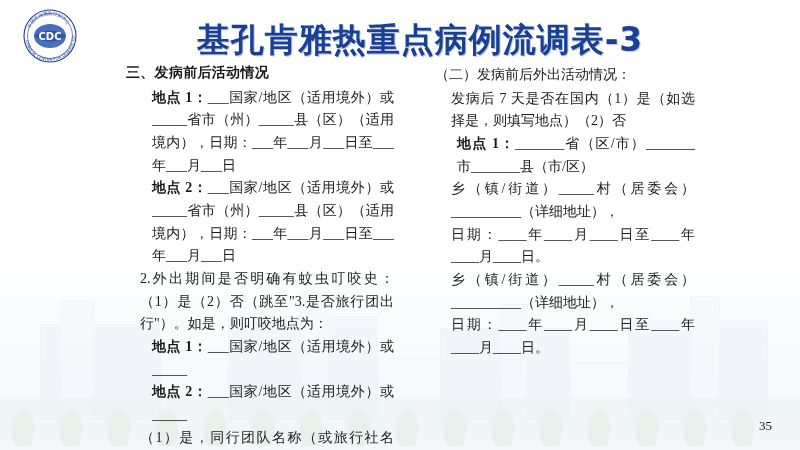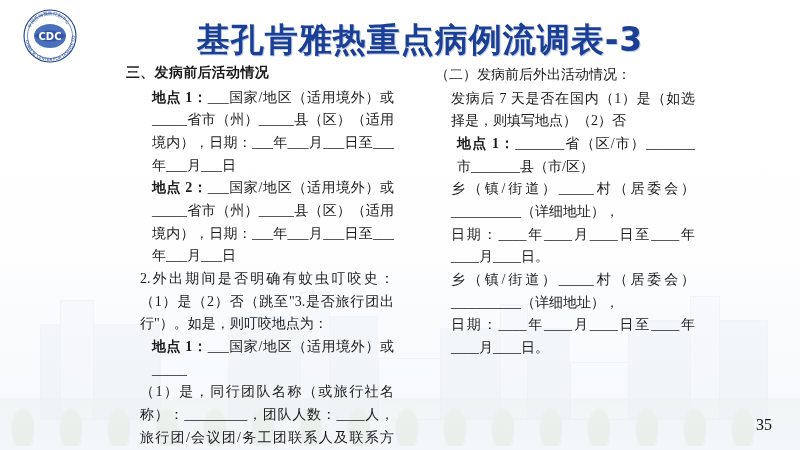--- a/index.html
+++ b/index.html
@@ -81,21 +81,21 @@
   .itm b { font-weight: bold; }
   .rsec { margin-left: 6px; }
   .rsec .sub-h { margin-left: 8px; }
   .rsec .p { margin-left: 24px; }
   .rsec .itm { margin-left: 30px; }
 
   
   #pageno {
     position: absolute; right: 28px; bottom: 16px;
     font-family: "Liberation Serif", serif;
-    font-size: 16px; color: #111; z-index: 3;
+    font-size: 13px; color: #111; z-index: 3;
   }
 </style>
 </head>
 <body>
 
 <div id="bg-photo">
   <div id="bg-sky"></div>
   <div id="bg-building">
     <div class="blk" style="left:40px;  bottom:30px; width:120px; height:96px;"></div>
     <div class="blk lite" style="left:60px; bottom:30px; width:34px;  height:120px;"></div>
@@ -159,20 +159,23 @@
       <div class="itm">
         <b>地点 1：</b><span>___国家/地区（适用境外）或_____省市（州）_____县（区）（适用境内），日期：___年___月___日至___年___月___日</span>
       </div>
       <div class="itm">
         <b>地点 2：</b><span>___国家/地区（适用境外）或_____省市（州）_____县（区）（适用境内），日期：___年___月___日至___年___月___日</span>
       </div>
       <div class="p">2.外出期间是否明确有蚊虫叮咬史：（1）是（2）否（跳至"3.是否旅行团出行"）。如是，则叮咬地点为：</div>
       <div class="itm">
         <b>地点 1：</b><span>___国家/地区（适用境外）或_____</span>
       </div>
+      <div class="itm">
+        <b>地点 2：</b><span>___国家/地区（适用境外）或_____</span>
+      </div>
       <div class="p">（1）是，同行团队名称（或旅行社名称）：_________，团队人数：____人，旅行团/会议团/务工团联系人及联系方式：_________。（2）否</div>
     </div>
 
     <div class="col rsec" id="colR">
       <div class="sub-h">（二）发病前后外出活动情况：</div>
       <div class="p">发病后 7 天是否在国内（1）是（如选择是，则填写地点）（2）否</div>
       <div class="itm">
         <b>地点 1：</b><span>_______省（区/市）_______市_______县（市/区）</span>
       </div>
       <div class="p">乡（镇/街道）_____村（居委会）__________（详细地址），</div>

